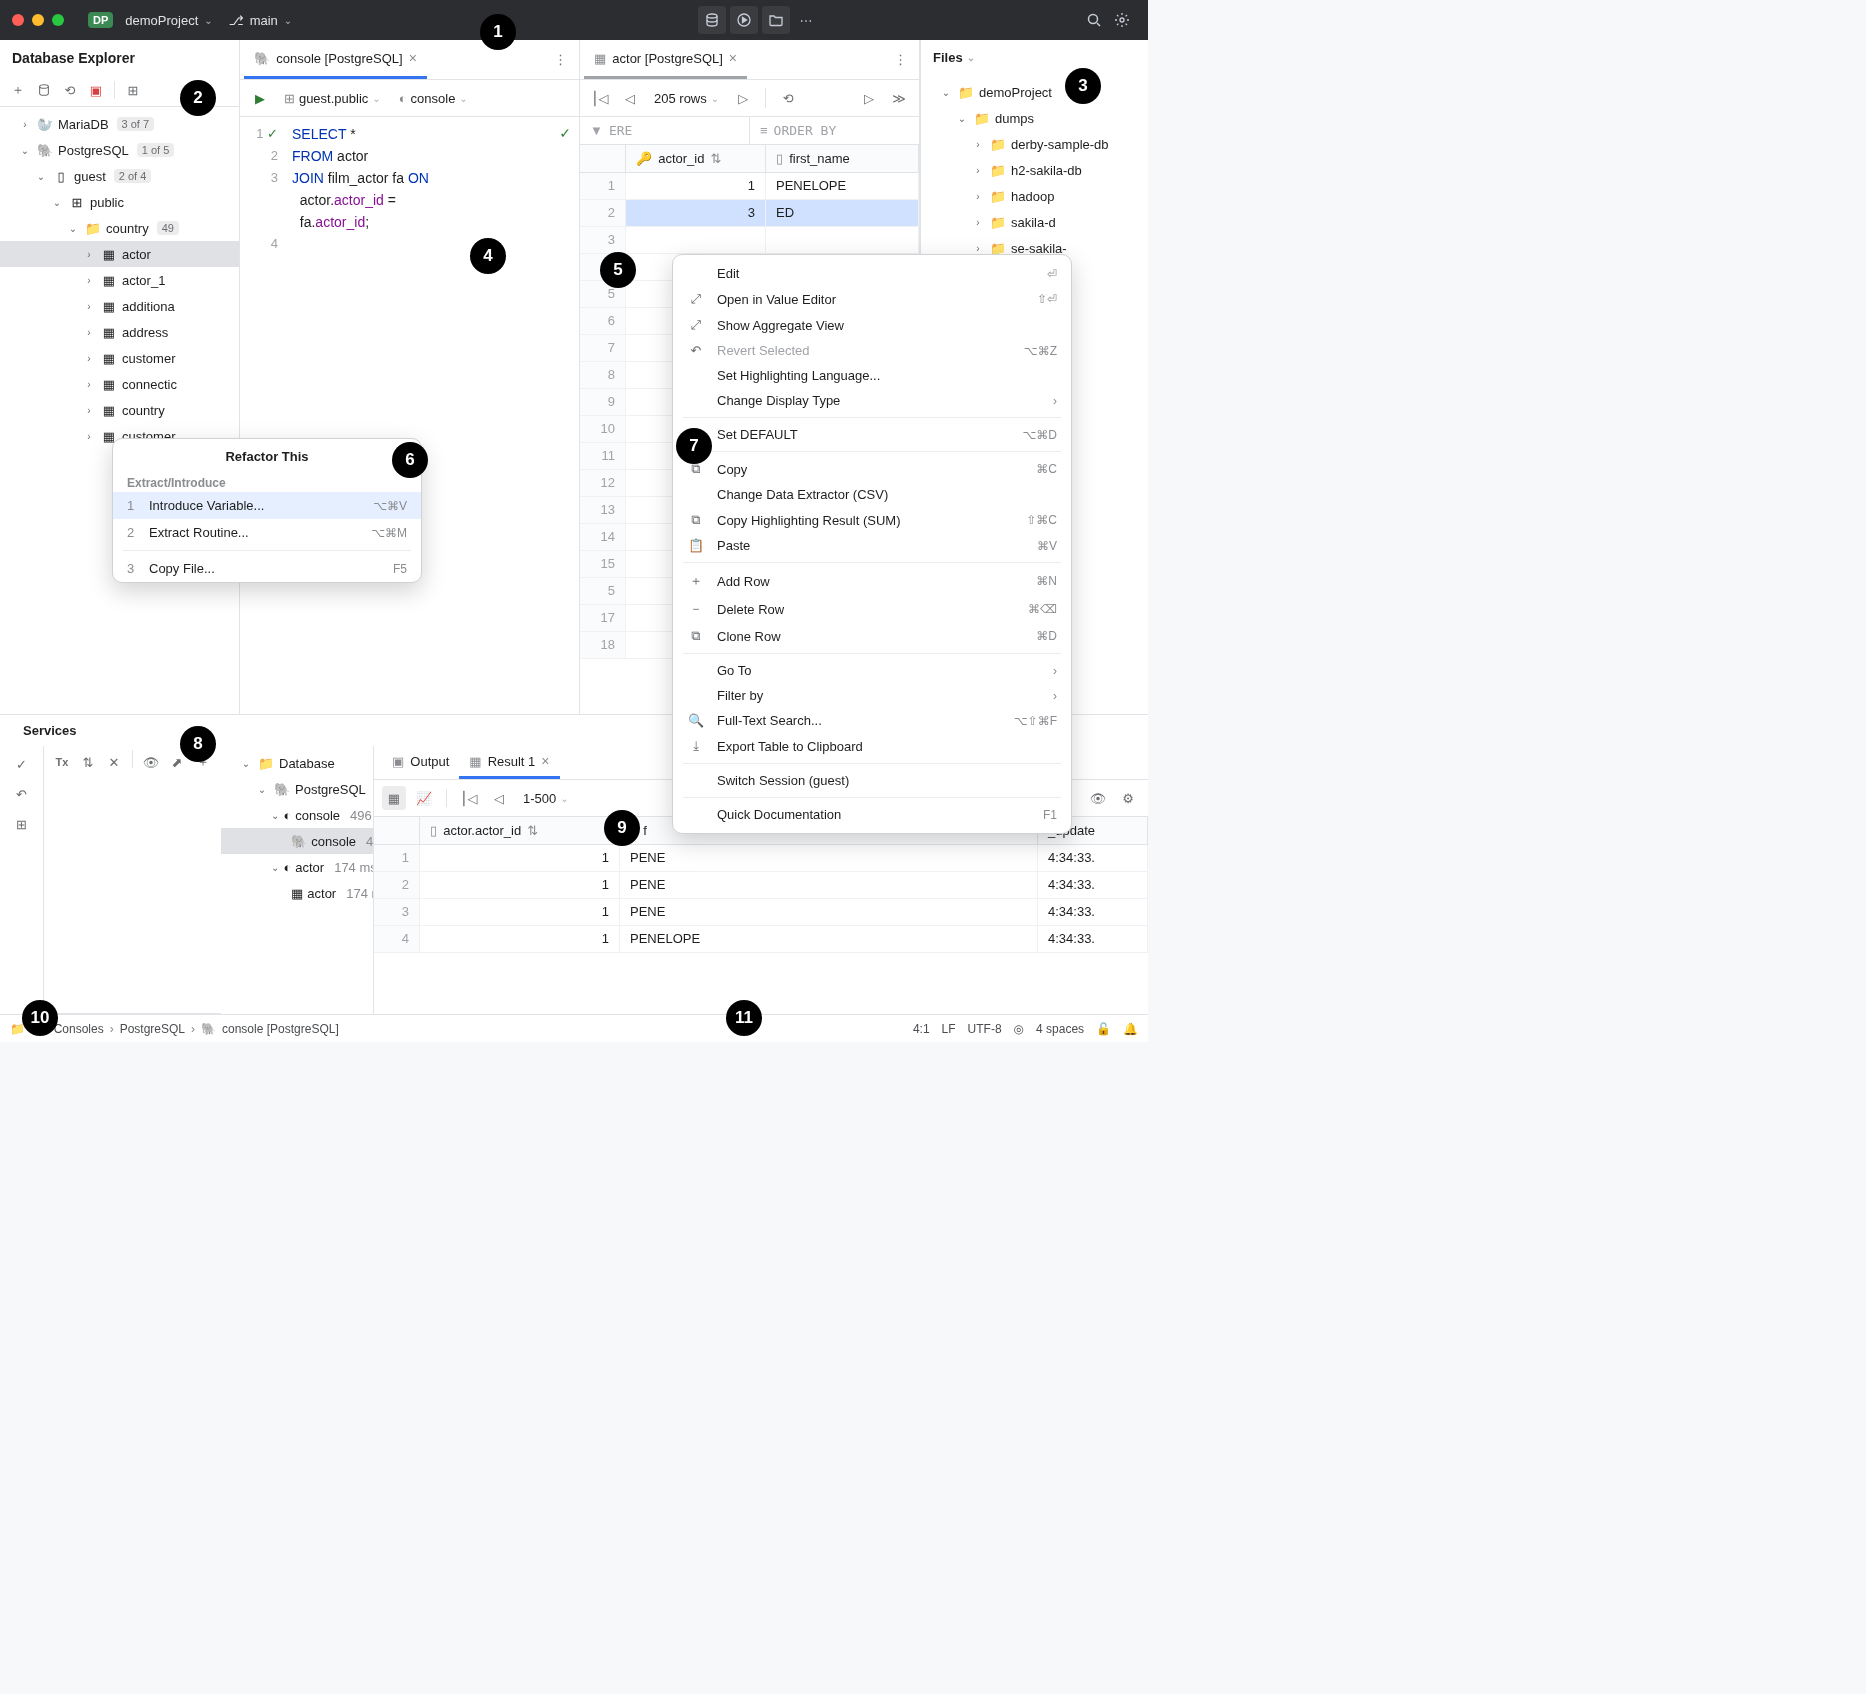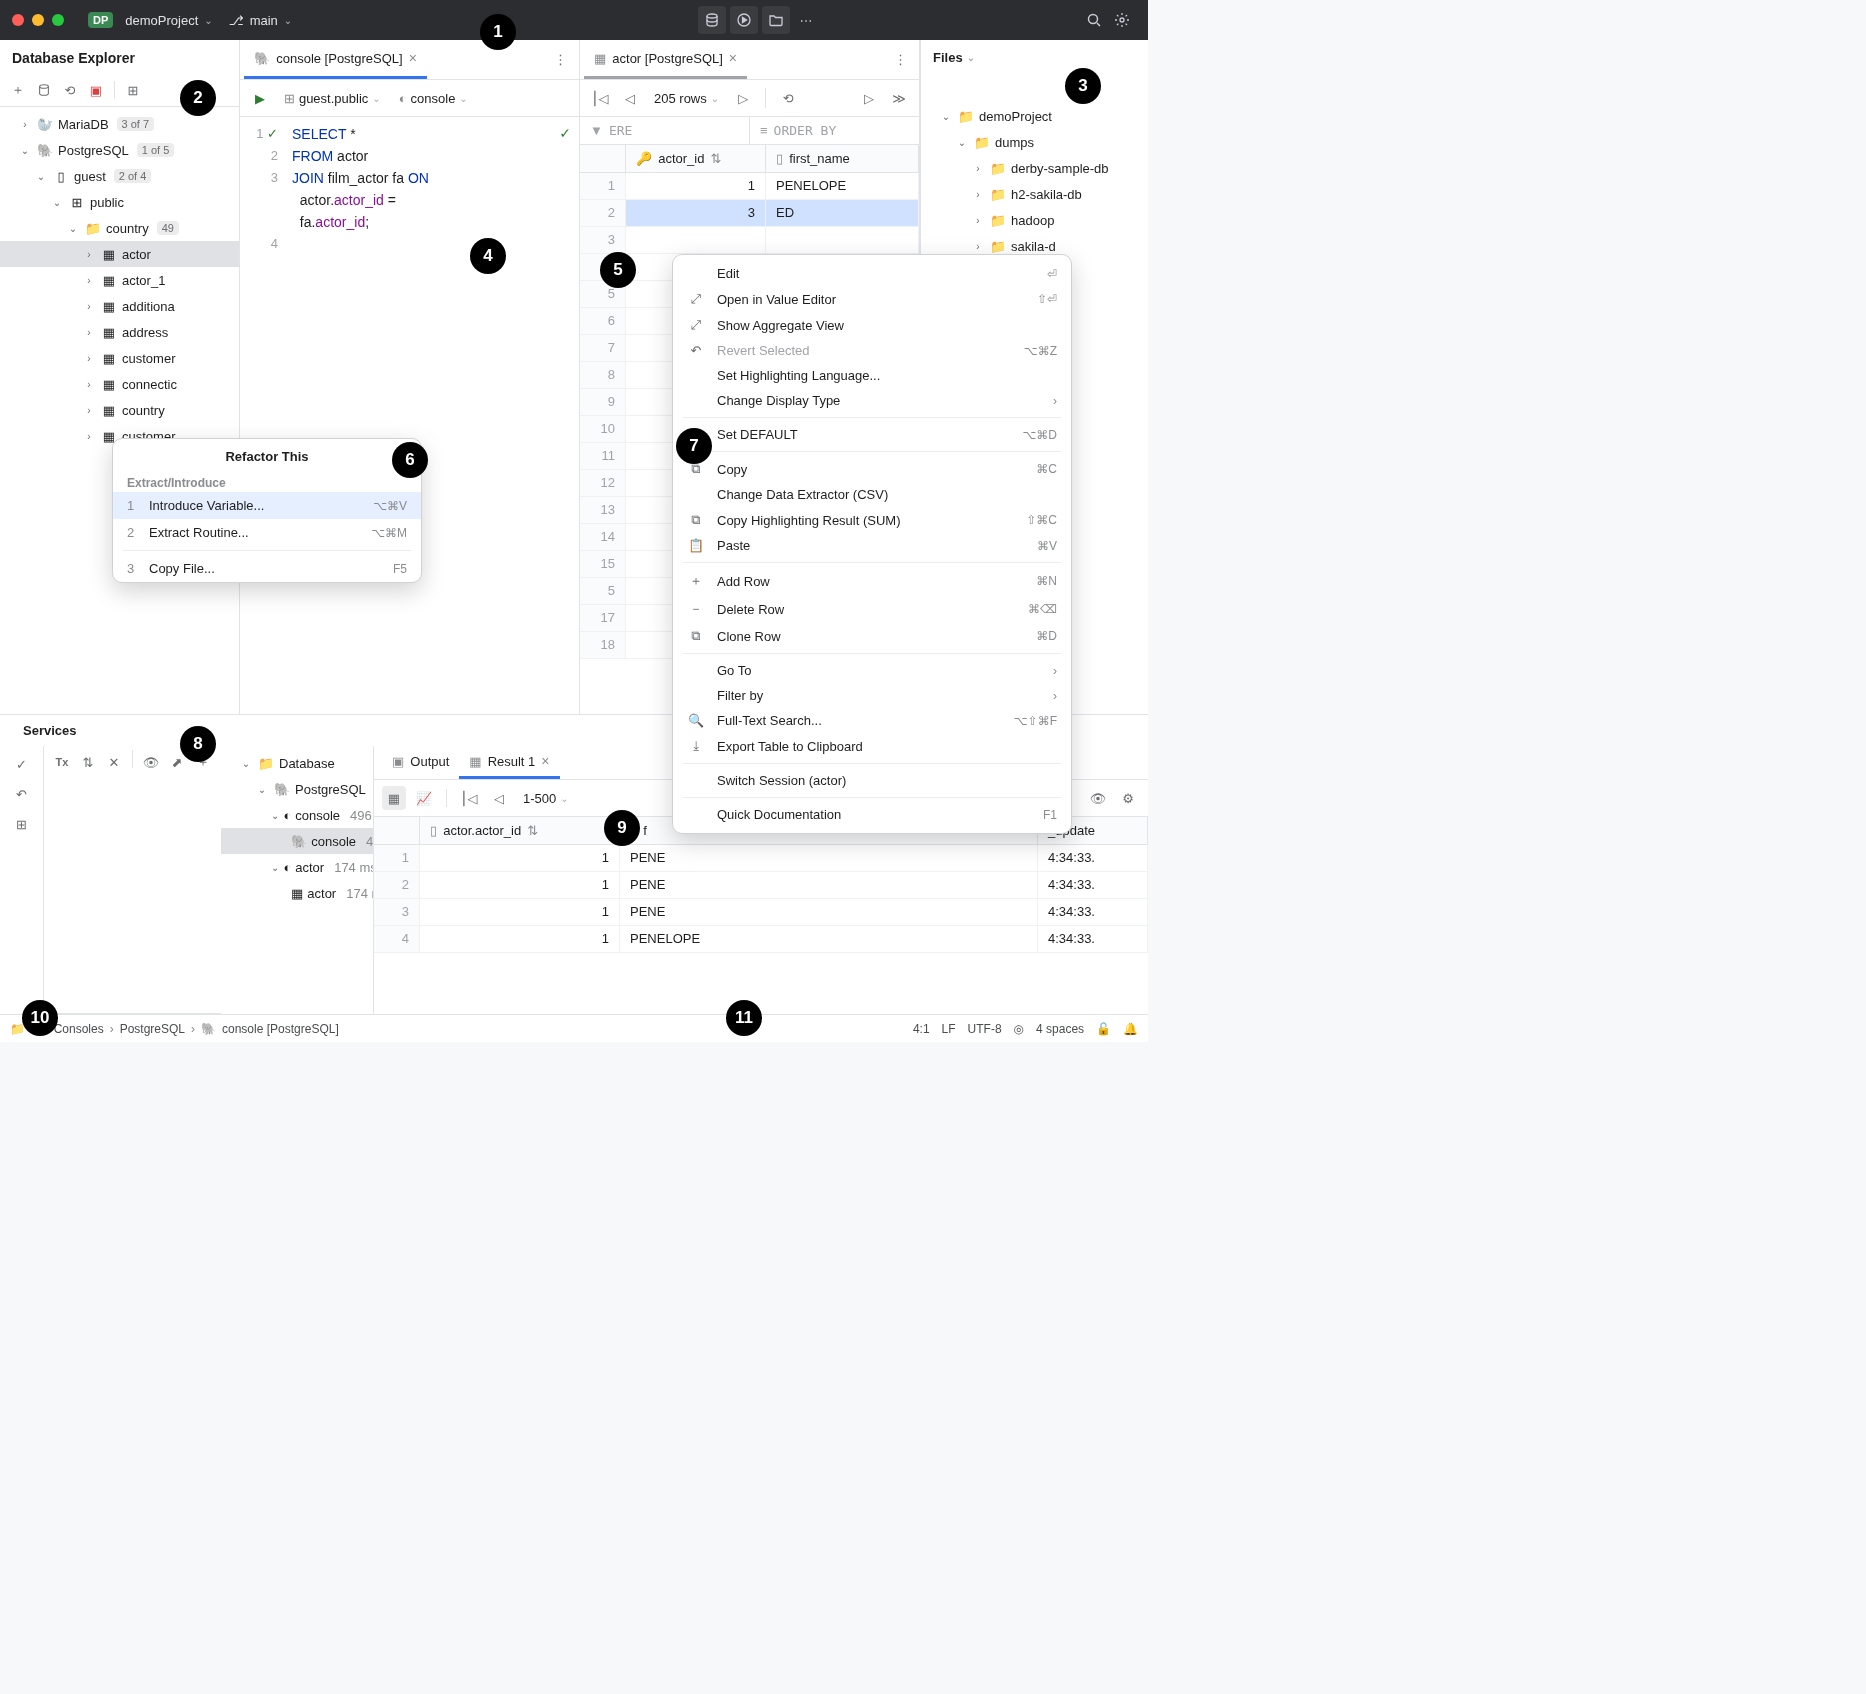--- a/index.html
+++ b/index.html
@@ -62,21 +62,21 @@
 .gh-cell{padding:6px 10px;border-right:1px solid #e1e3e6;display:flex;align-items:center;gap:6px;}
 .gh-rownum{width:46px;}
 .gh-col1{width:140px;} .gh-col2{flex:1;}
 .grid-row{display:flex;border-bottom:1px solid #f0f1f2;}
 .grid-row.sel{background:#cfe1ff;}
 .g-cell{padding:4px 10px;border-right:1px solid #f0f1f2;height:26px;line-height:18px;}
 .g-rownum{width:46px;text-align:right;color:#a0a3a8;background:#fafbfc;}
 .g-col1{width:140px;text-align:right;} .g-col2{flex:1;}
 
 
-.right-panel{width:228px;border-left:1px solid #e1e3e6;background:#fff;display:flex;flex-direction:column;overflow:hidden;gap:24px;}
+.right-panel{width:228px;border-left:1px solid #e1e3e6;background:#fff;display:flex;flex-direction:column;overflow:hidden;}
 .files-header{font-weight:600;padding:10px 12px;display:flex;align-items:center;gap:4px;}
 
 
 .services{height:300px;border-top:1px solid #e1e3e6;background:#fff;display:flex;flex-direction:column;}
 .services-header{font-weight:600;padding:8px 23px;}
 .services-body{flex:1;display:flex;overflow:hidden;}
 .svc-gutter{width:44px;border-right:1px solid #e1e3e6;display:flex;flex-direction:column;align-items:center;padding:6px 0;gap:6px;color:#6b6d70;}
 .svc-left{width:330px;border-right:1px solid #e1e3e6;display:flex;flex-direction:row;}
 .svc-toolbar{display:flex;gap:2px;padding:4px 6px;border-bottom:1px solid #e1e3e6;}
 .svc-tree{flex:1;padding:4px 0;}
@@ -845,21 +845,21 @@
       <span>Full-Text Search...</span>
       <span class="short">⌥⇧⌘F</span>
   </div>
     <div class="ctx-item">
     <span class="icon">⤓</span>
       <span>Export Table to Clipboard</span>
   </div>
     <div class="ctx-sep"></div>
     <div class="ctx-item">
     <span class="icon"></span>
-      <span>Switch Session (actor)</span>
+      <span>Switch Session (guest)</span>
   </div>
     <div class="ctx-sep"></div>
     <div class="ctx-item">
     <span class="icon"></span>
       <span>Quick Documentation</span>
       <span class="short">F1</span>
   </div>
   </div>
 
 <div class="badge-num" style="left:480px;top:14px">1</div>

